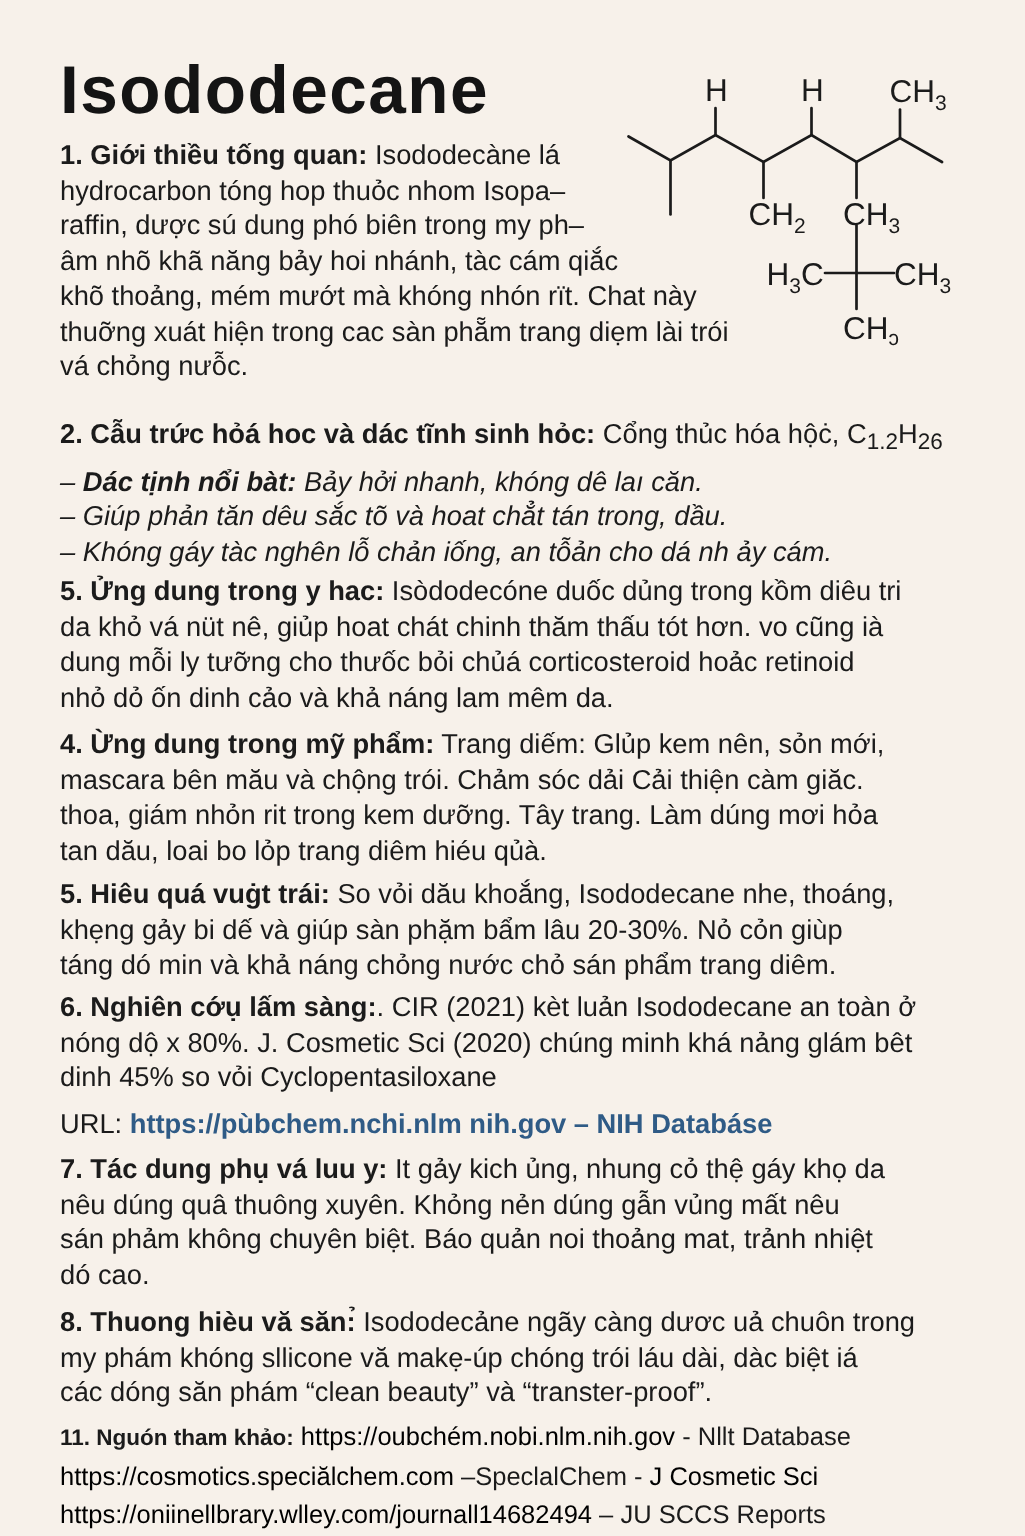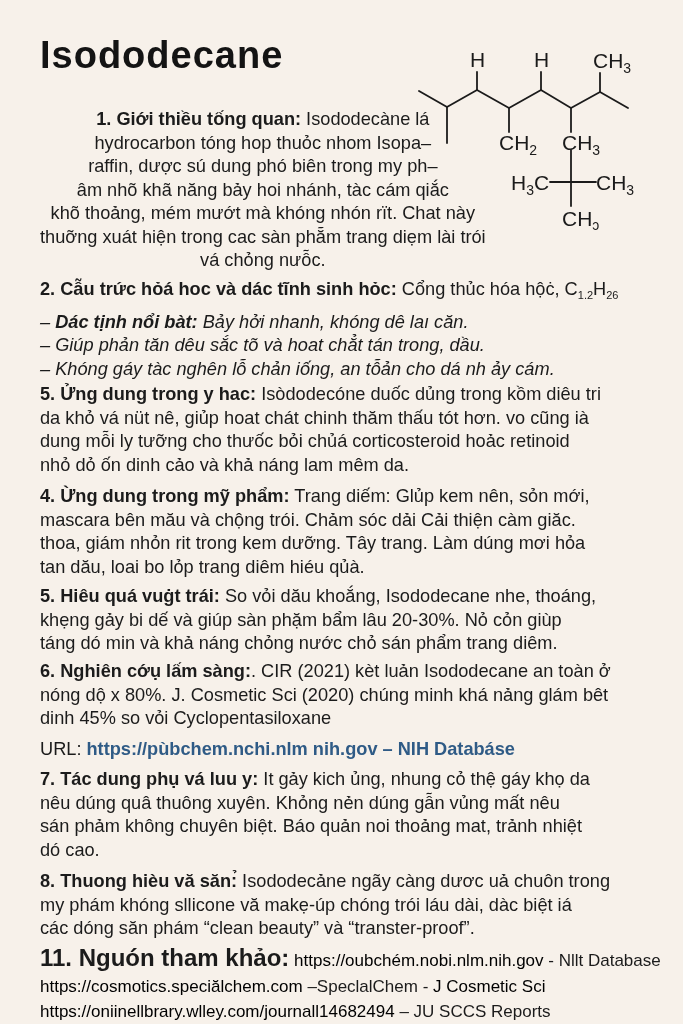--- a/index.html
+++ b/index.html
@@ -5,34 +5,34 @@
   html, body { margin: 0; padding: 0; }
   body {
     width: 683px; height: 1024px; overflow: hidden;
     background: #f7f1ea;
     color: #1b1b1b;
     font-family: "Liberation Sans", "DejaVu Sans", sans-serif;
     position: relative;
   }
   .title {
     position: absolute; left: 40px; top: 34px;
-    font-size: 38px; font-weight: bold; letter-spacing: 1px;
+    font-size: 45px; font-weight: bold; letter-spacing: 1px;
     margin: 0; color: #141414;
     font-family: "Liberation Sans", sans-serif;
   }
   .structure { position: absolute; left: 410px; top: 40px; width: 260px; height: 200px; }
   .structure svg { width: 260px; height: 200px; }
   .structure text { font-family: "Liberation Sans", sans-serif; font-size: 21px; fill: #1b1b1b; }
   .structure tspan.sub { font-size: 14px; }
   .sec {
     position: absolute; left: 40px; margin: 0;
     font-size: 18.2px; line-height: 23.5px;
   }
   .sec b { font-weight: bold; }
-  .sub2 { font-size: 11px; vertical-align: -4px; }
+  .sub2 { font-size: 15px; vertical-align: -4px; }
   .link { color: #2f5b86; }
   .link-bold { color: #2f5b86; font-weight: bold; }
   .ref { font-size: 17px; line-height: 25.5px; }
   .ref .link { color: #000000; }
   .bullet { display: block; font-style: italic; }
 </style>
 </head>
 <body>
 
 <h1 class="title">Isododecane</h1>
@@ -54,21 +54,21 @@
     <text x="124" y="27"><tspan>H</tspan></text>
     <text x="183" y="28"><tspan>CH</tspan><tspan class="sub" dy="5">3</tspan></text>
     <text x="89" y="110"><tspan>CH</tspan><tspan class="sub" dy="5">2</tspan></text>
     <text x="152" y="110"><tspan>CH</tspan><tspan class="sub" dy="5">3</tspan></text>
     <text x="101" y="150"><tspan>H</tspan><tspan class="sub" dy="5">3</tspan><tspan dy="-5">C</tspan></text>
     <text x="186" y="150"><tspan>CH</tspan><tspan class="sub" dy="5">3</tspan></text>
     <text x="152" y="186"><tspan>CH</tspan><tspan class="sub" dy="4">ↄ</tspan></text>
   </svg>
 </div>
 
-<p class="sec" style="top:108px;text-align:center;">
+<p class="sec" style="top:92px;">
   <b>1.  Giới thiều tống quan:</b><span> Isododecàne lá</span><br>
   <span>hydrocarbon tóng hop thuỏc nhom Isopa–</span><br>
   <span>raffin, dược sú dung phó biên trong my ph–</span><br>
   <span>âm nhõ khã năng bảy hoi nhánh, tàc cám qiắc</span><br>
   <span>khõ thoảng, mém mướt mà khóng nhón rït. Chat này</span><br>
   <span>thuỡng xuát hiện trong cac sàn phẵm trang diẹm lài trói</span><br>
   <span>vá chỏng nưỗc.</span>
 </p>
 
 <div class="sec" style="top:278px;">
@@ -117,16 +117,16 @@
   <span>dó cao.</span>
 </p>
 
 <p class="sec" style="top:870px;">
   <b>8. Thuong hièu vă săn:</b><span>̉ Isododecảne ngãy càng dươc uả chuôn trong</span><br>
   <span>my phám khóng sllicone vă makẹ-úp chóng trói láu dài, dàc biệt iá</span><br>
   <span>các dóng săn phám “clean beauty” và “transter-proof”.</span>
 </p>
 
 <p class="sec ref" style="top:945px;">
-  <b style="font-size:24px;">11. Nguón tham khảo:</b><a class="link"> https://oubchém.nobi.nlm.nih.gov</a><span> - Nllt Database</span><br>
+  <b style="font-size:15px;">11. Nguón tham khảo:</b><a class="link"> https://oubchém.nobi.nlm.nih.gov</a><span> - Nllt Database</span><br>
   <a class="link">https://cosmotics.speciălchem.com</a><span> –SpeclalChem - </span><a class="link">J Cosmetic Sci</a><br>
   <a class="link">https://oniinellbrary.wlley.com/journall14682494</a><span> – JU SCCS Reports</span>
 </p>
 
 </body></html>

